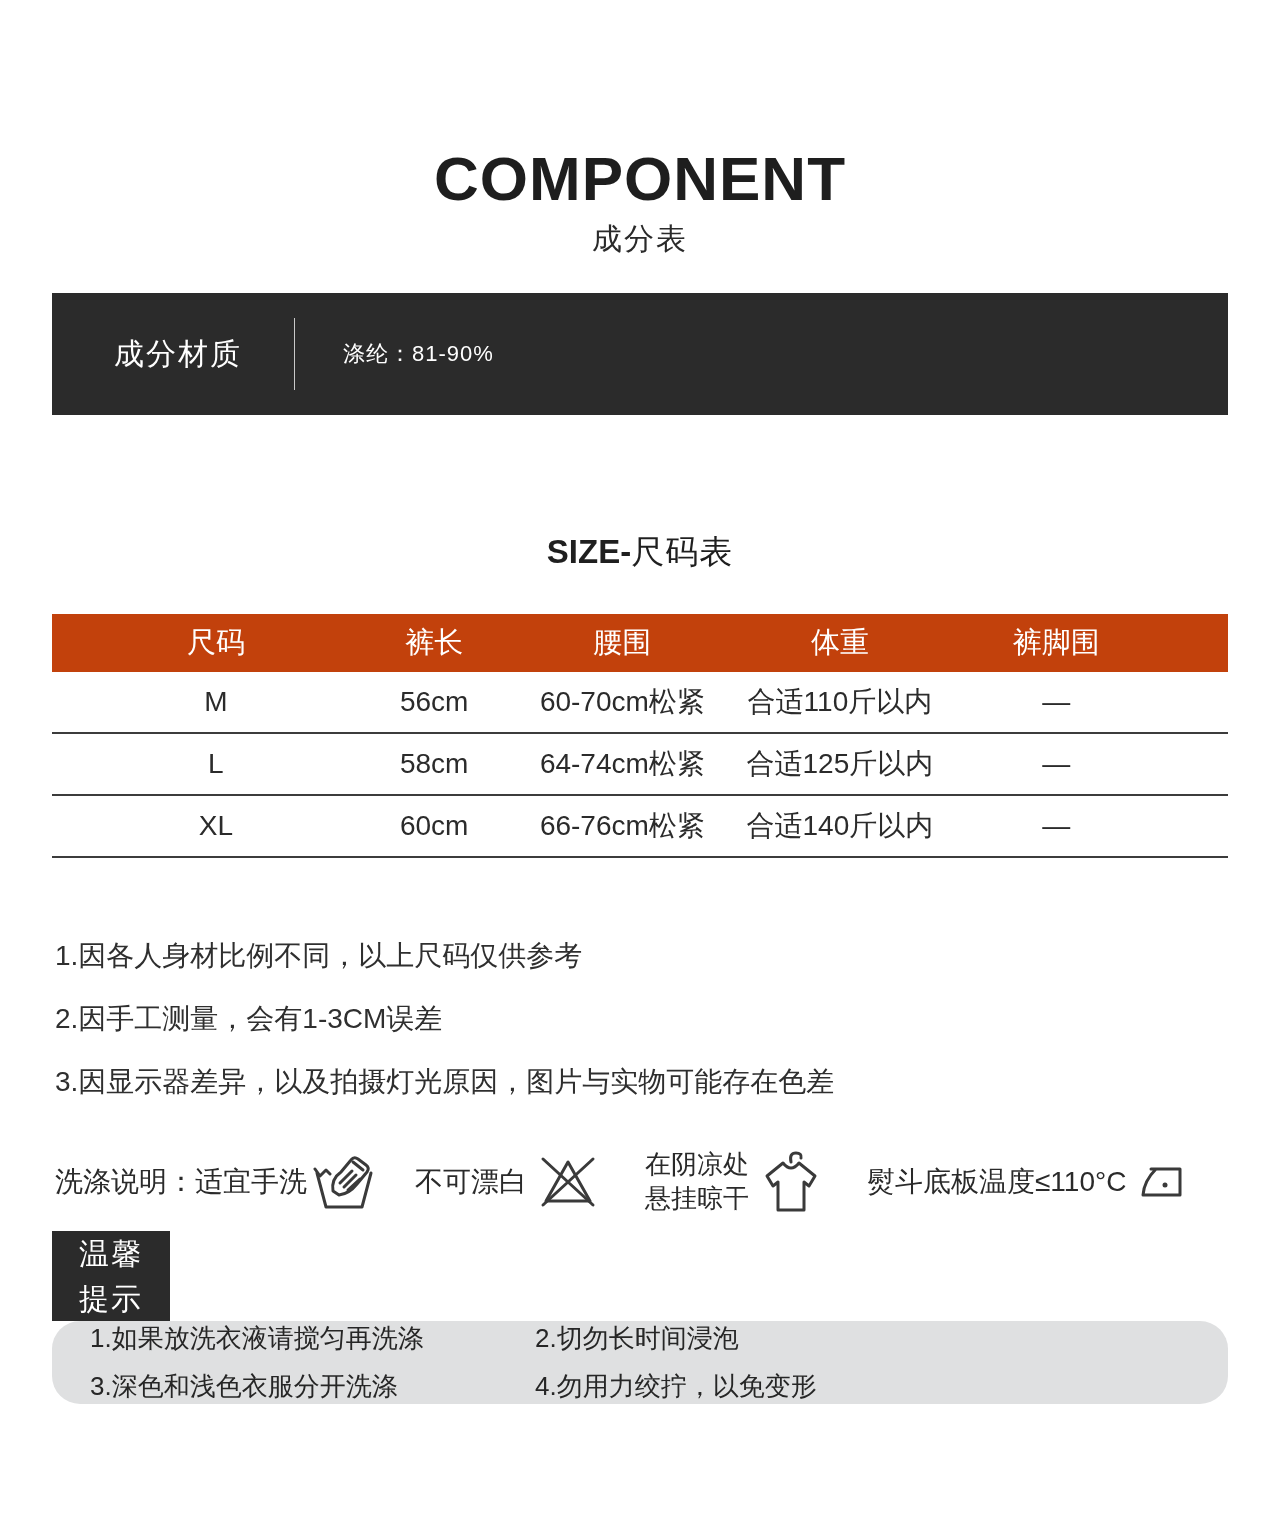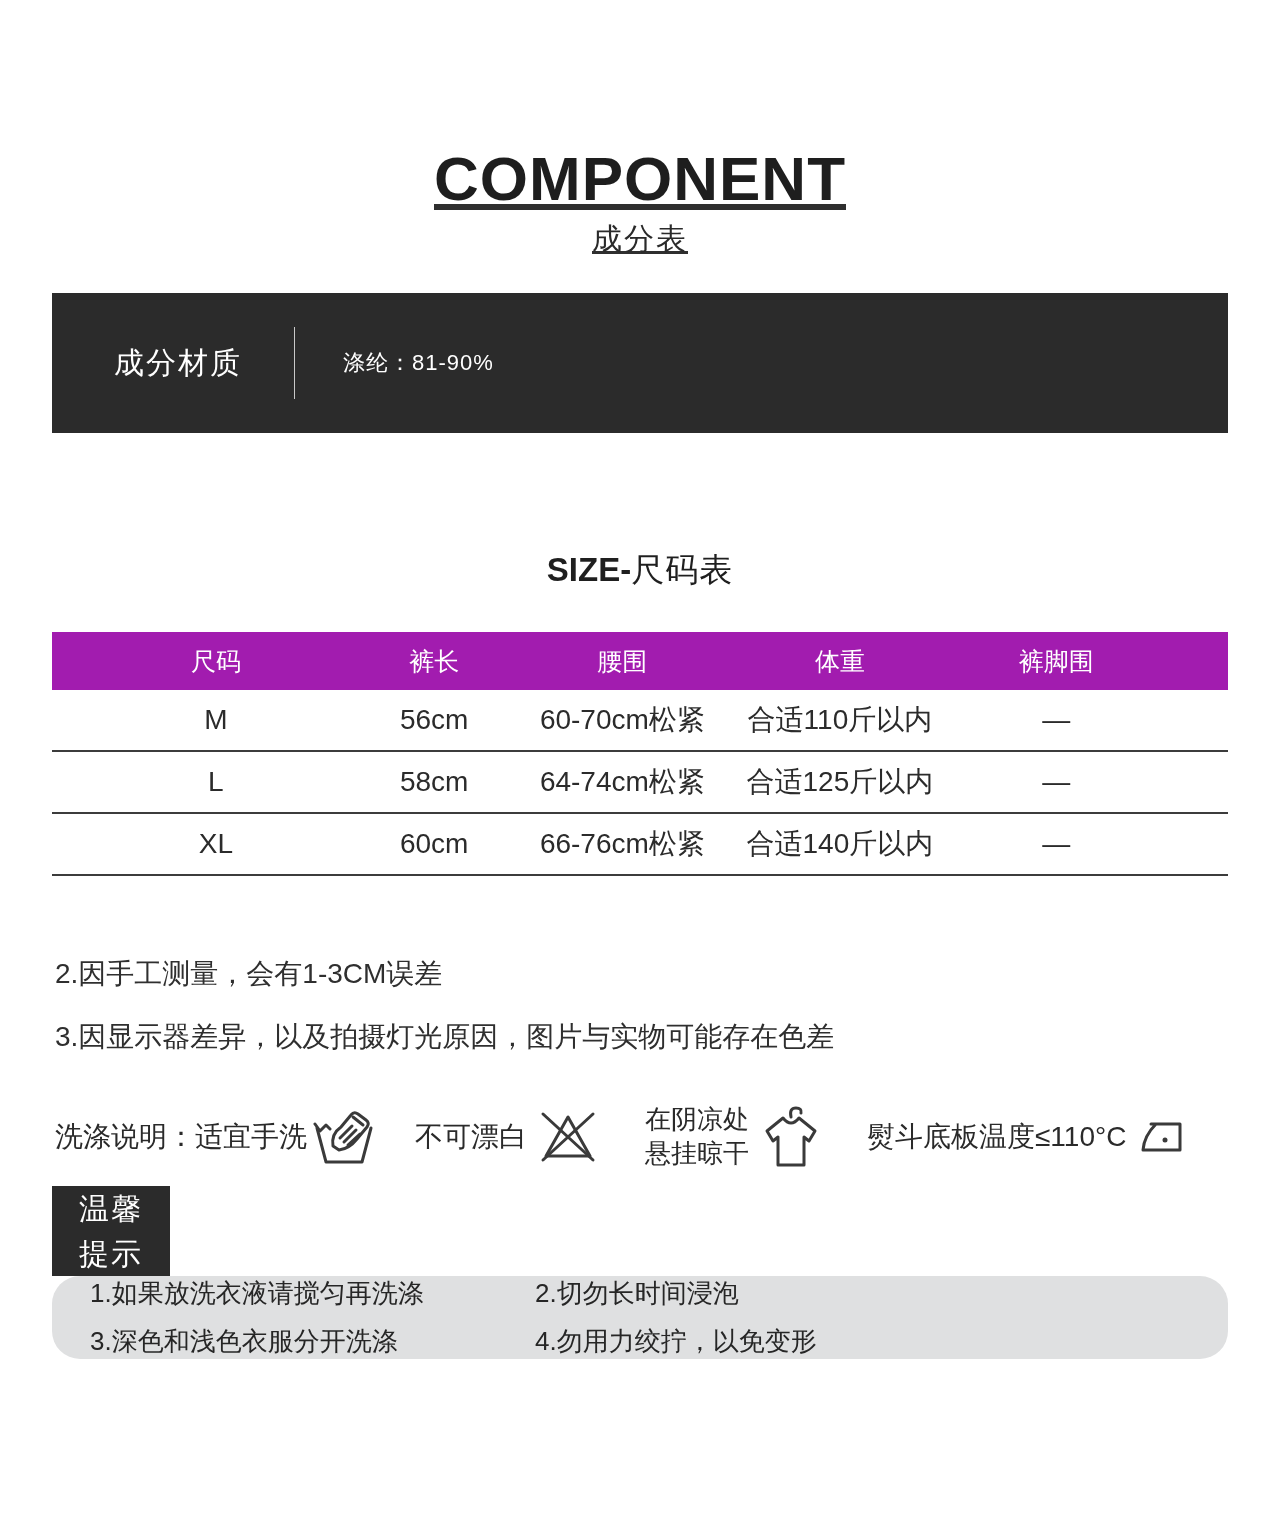--- a/index.html
+++ b/index.html
@@ -4,38 +4,38 @@
 <style>
   html,body{margin:0;padding:0;}
   body{
     width:1280px;height:1534px;background:#ffffff;
     font-family:"Liberation Sans","DejaVu Sans",sans-serif;
     color:#2f2f2f;overflow:hidden;
   }
   .page{position:relative;width:1280px;height:1534px;background:#ffffff;}
 
   
-  .hdr{text-align:center;padding-top:148px;text-decoration:underline;}
+  .hdr{text-align:center;padding-top:148px;}
   .title{font-size:62px;line-height:1;font-weight:800;letter-spacing:1px;color:#1e1e1e;}
   .subtitle{font-size:30px;line-height:1;margin-top:14px;color:#2a2a2a;letter-spacing:2px;}
 
   
-  .comp-bar{margin:39px 52px 12px 52px;height:140px;background:#2b2b2b;display:flex;align-items:center;color:#ffffff;}
+  .comp-bar{margin:39px 52px 12px 52px;height:122px;background:#2b2b2b;display:flex;align-items:center;color:#ffffff;}
   .comp-label{font-size:30px;font-weight:500;margin-left:62px;letter-spacing:2px;}
   .comp-divider{width:1px;height:72px;background:#c9c9c9;margin-left:52px;}
   .comp-value{font-size:22px;margin-left:48px;letter-spacing:1px;}
 
   
   .size-title{text-align:center;margin-top:120px;font-size:33px;line-height:1;color:#1f1f1f;}
   .size-en{font-weight:800;}
   .size-cn{font-weight:500;letter-spacing:1px;font-family:Liberation Serif, serif;}
 
   .size-table{margin:45px 52px 0 52px;}
   .t-row{display:grid;grid-template-columns:26% 13% 19% 18% 24%;align-items:center;text-align:center;}
-  .t-head{background:#a21caf;height:58px;color:#ffffff;font-size:25px;font-weight:500;}
+  .t-head{background:#c2410c;height:58px;color:#ffffff;font-size:29px;font-weight:500;}
   .t-body-row{height:62px;box-sizing:border-box;border-bottom:2px solid #3c3c3c;font-size:28px;font-weight:500;color:#2b2b2b;}
   .c1{padding-left:22px;}
   .c5{padding-right:61px;}
 
   
   .notes{margin:84px 0 0 55px;}
   .note{font-size:28px;line-height:1;margin-bottom:35px;color:#2f2f2f;}
 
   
   .wash-row{margin:45px 0 0 55px;height:82px;display:flex;align-items:center;white-space:nowrap;}
@@ -99,20 +99,21 @@
     <div class="t-row t-body-row">
       <span class="c1">XL</span>
       <span>60cm</span>
       <span>66-76cm松紧</span>
       <span>合适140斤以内</span>
       <span class="c5">—</span>
     </div>
   </div>
 
   <div class="notes">
+    <div class="note">1.因各人身材比例不同，以上尺码仅供参考</div>
     <div class="note">2.因手工测量，会有1-3CM误差</div>
     <div class="note">3.因显示器差异，以及拍摄灯光原因，图片与实物可能存在色差</div>
   </div>
 
   <div class="wash-row">
     <span class="wash-text">洗涤说明：</span>
       <span class="wash-text">适宜手洗</span>
 
     <span class="icon ml6">
       <svg width="62" height="58" viewBox="0 0 62 58" fill="none" stroke="#3a3a3a" stroke-width="3" stroke-linecap="round" stroke-linejoin="round">

